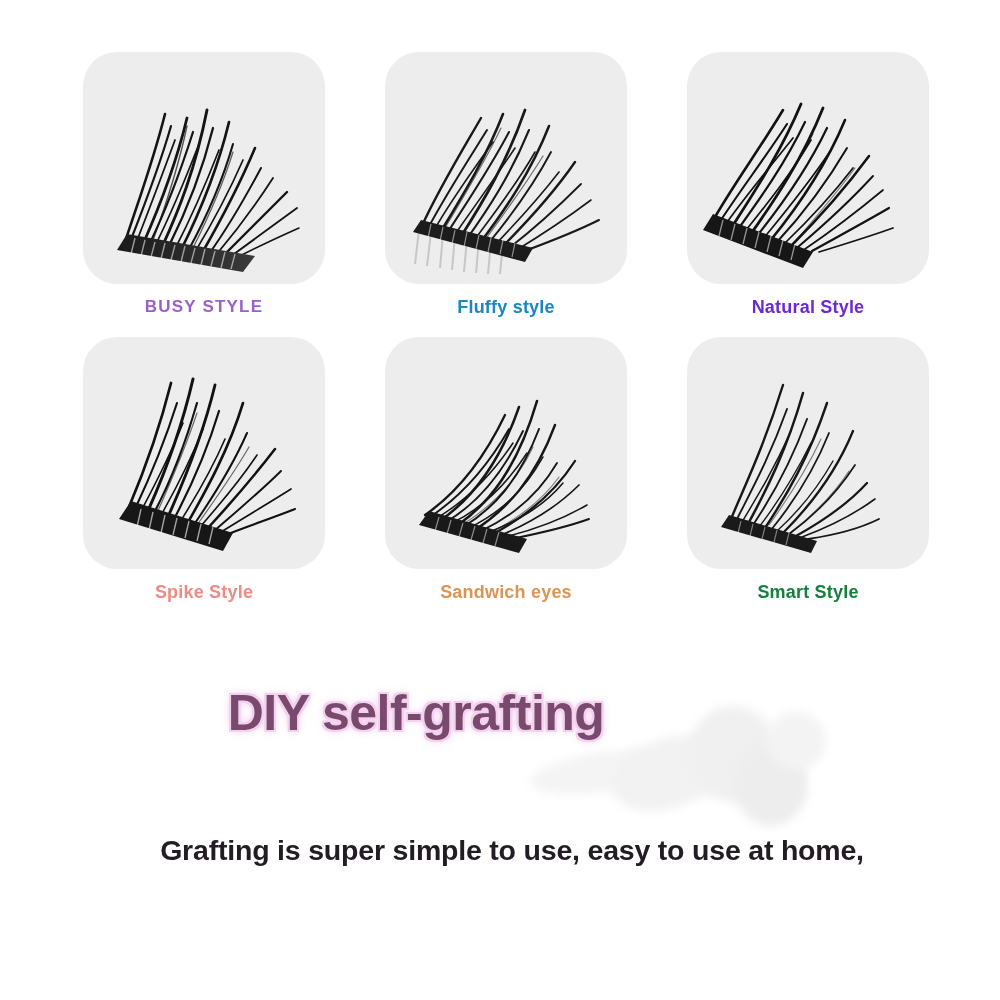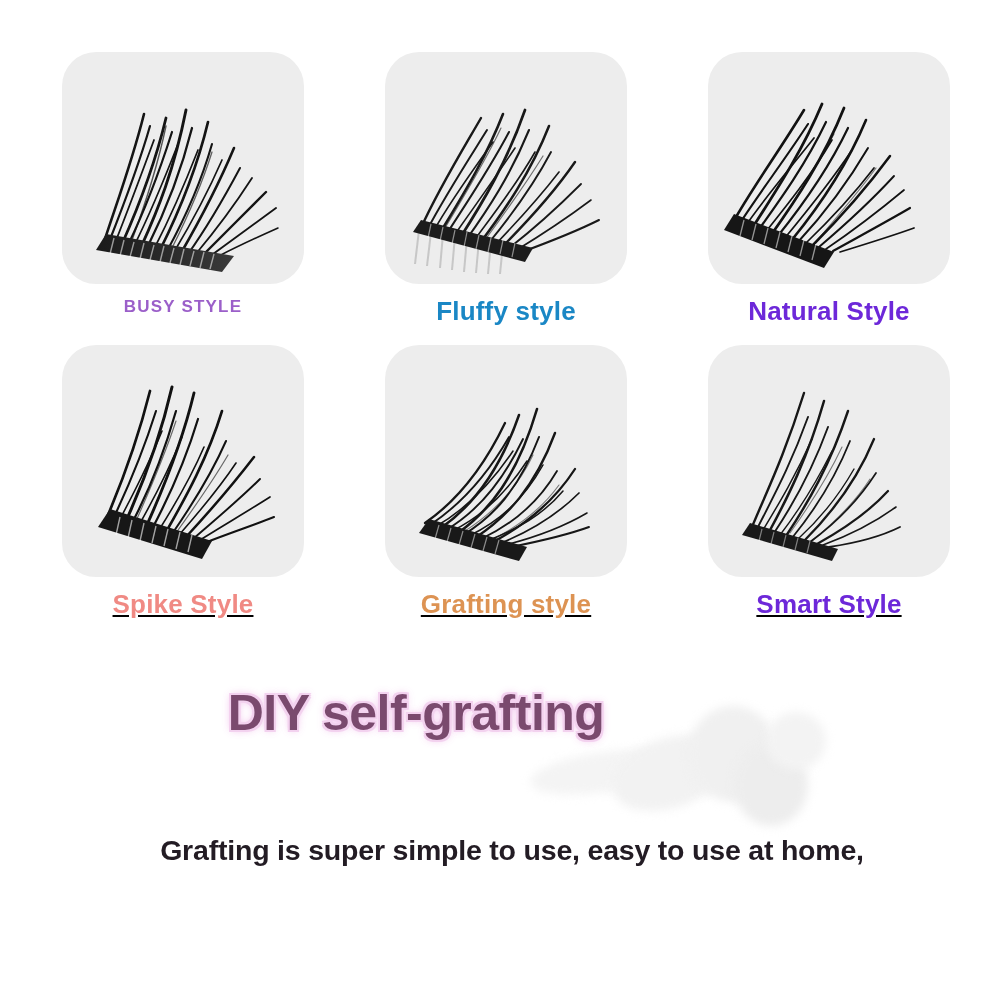--- a/index.html
+++ b/index.html
@@ -42,45 +42,45 @@
   .tile-grid {
     position: absolute;
     left: 0;
     top: 0;
     width: 1000px;
     z-index: 2;
   }
   .tile-row {
     display: flex;
     justify-content: center;
-    gap: 81px;
+    gap: 60px;
     padding-left: 12px;
   }
   .tile-row.row1 { padding-top: 52px; }
-  .tile-row.row2 { padding-top: 21px; text-decoration: underline; }
+  .tile-row.row2 { padding-top: 21px; }
 
   .tile-cell {
     width: 242px;
     display: flex;
     flex-direction: column;
     align-items: center;
   }
 
   .tile-card {
     width: 242px;
     height: 232px;
     border-radius: 34px;
     background: #ededed;
     position: relative;
     overflow: hidden;
   }
 
   .tile-caption {
     margin-top: 14px;
-    font-size: 26px;
+    font-size: 18px;
     font-weight: bold;
     letter-spacing: 0.2px;
     line-height: 1;
     text-align: center;
     white-space: nowrap;
   }
   .tile-caption.upper { letter-spacing: 1.2px; font-size: 17px; }
 
   
   .lash-stage {
@@ -362,21 +362,21 @@
               <path d="M54,180 L50,194"></path>
                 <path d="M66,183 L62,197"></path>
               <path d="M78,186 L74,200"></path>
                 <path d="M90,189 L86,203"></path>
               <path d="M102,192 L98,206"></path>
                 <path d="M114,195 L110,209"></path>
             </g>
           </svg>
         </div>
       </div>
-      <div class="tile-caption" style="color:#dd9353">Grafting style</div>
+      <div class="tile-caption" style="color:#dd9353">Sandwich eyes</div>
     </div>
 
     <div class="tile-cell">
       <div class="tile-card">
         <div class="lash-stage">
           <svg viewBox="0 0 242 232" preserveAspectRatio="xMidYMid meet">
             <g stroke="#171717" fill="none" stroke-linecap="round">
               <path d="M44,182 C58,148 76,112 96,48" stroke-width="2.4"></path>
               <path d="M49,184 C64,154 82,122 100,72" stroke-width="1.9"></path>
               <path d="M55,185 C70,160 86,134 104,94" stroke-width="1.5"></path>
@@ -398,21 +398,21 @@
             <g stroke="#ffffff" stroke-width="1.1" stroke-opacity=".45">
               <path d="M54,184 L51,196"></path>
                 <path d="M66,187 L63,199"></path>
               <path d="M78,190 L75,202"></path>
                 <path d="M90,193 L87,205"></path>
               <path d="M102,196 L99,208"></path>
             </g>
           </svg>
         </div>
       </div>
-      <div class="tile-caption" style="color:#6d28d9">Smart Style</div>
+      <div class="tile-caption" style="color:#15803d">Smart Style</div>
     </div>
   </div>
 </div>
 
 <div class="headline">
   <span class="hl-line">DIY self-grafting</span>
 </div>
 
 <div class="subtitle">
   <span class="sub-line">Grafting is super simple to use, easy to use at home,</span>

